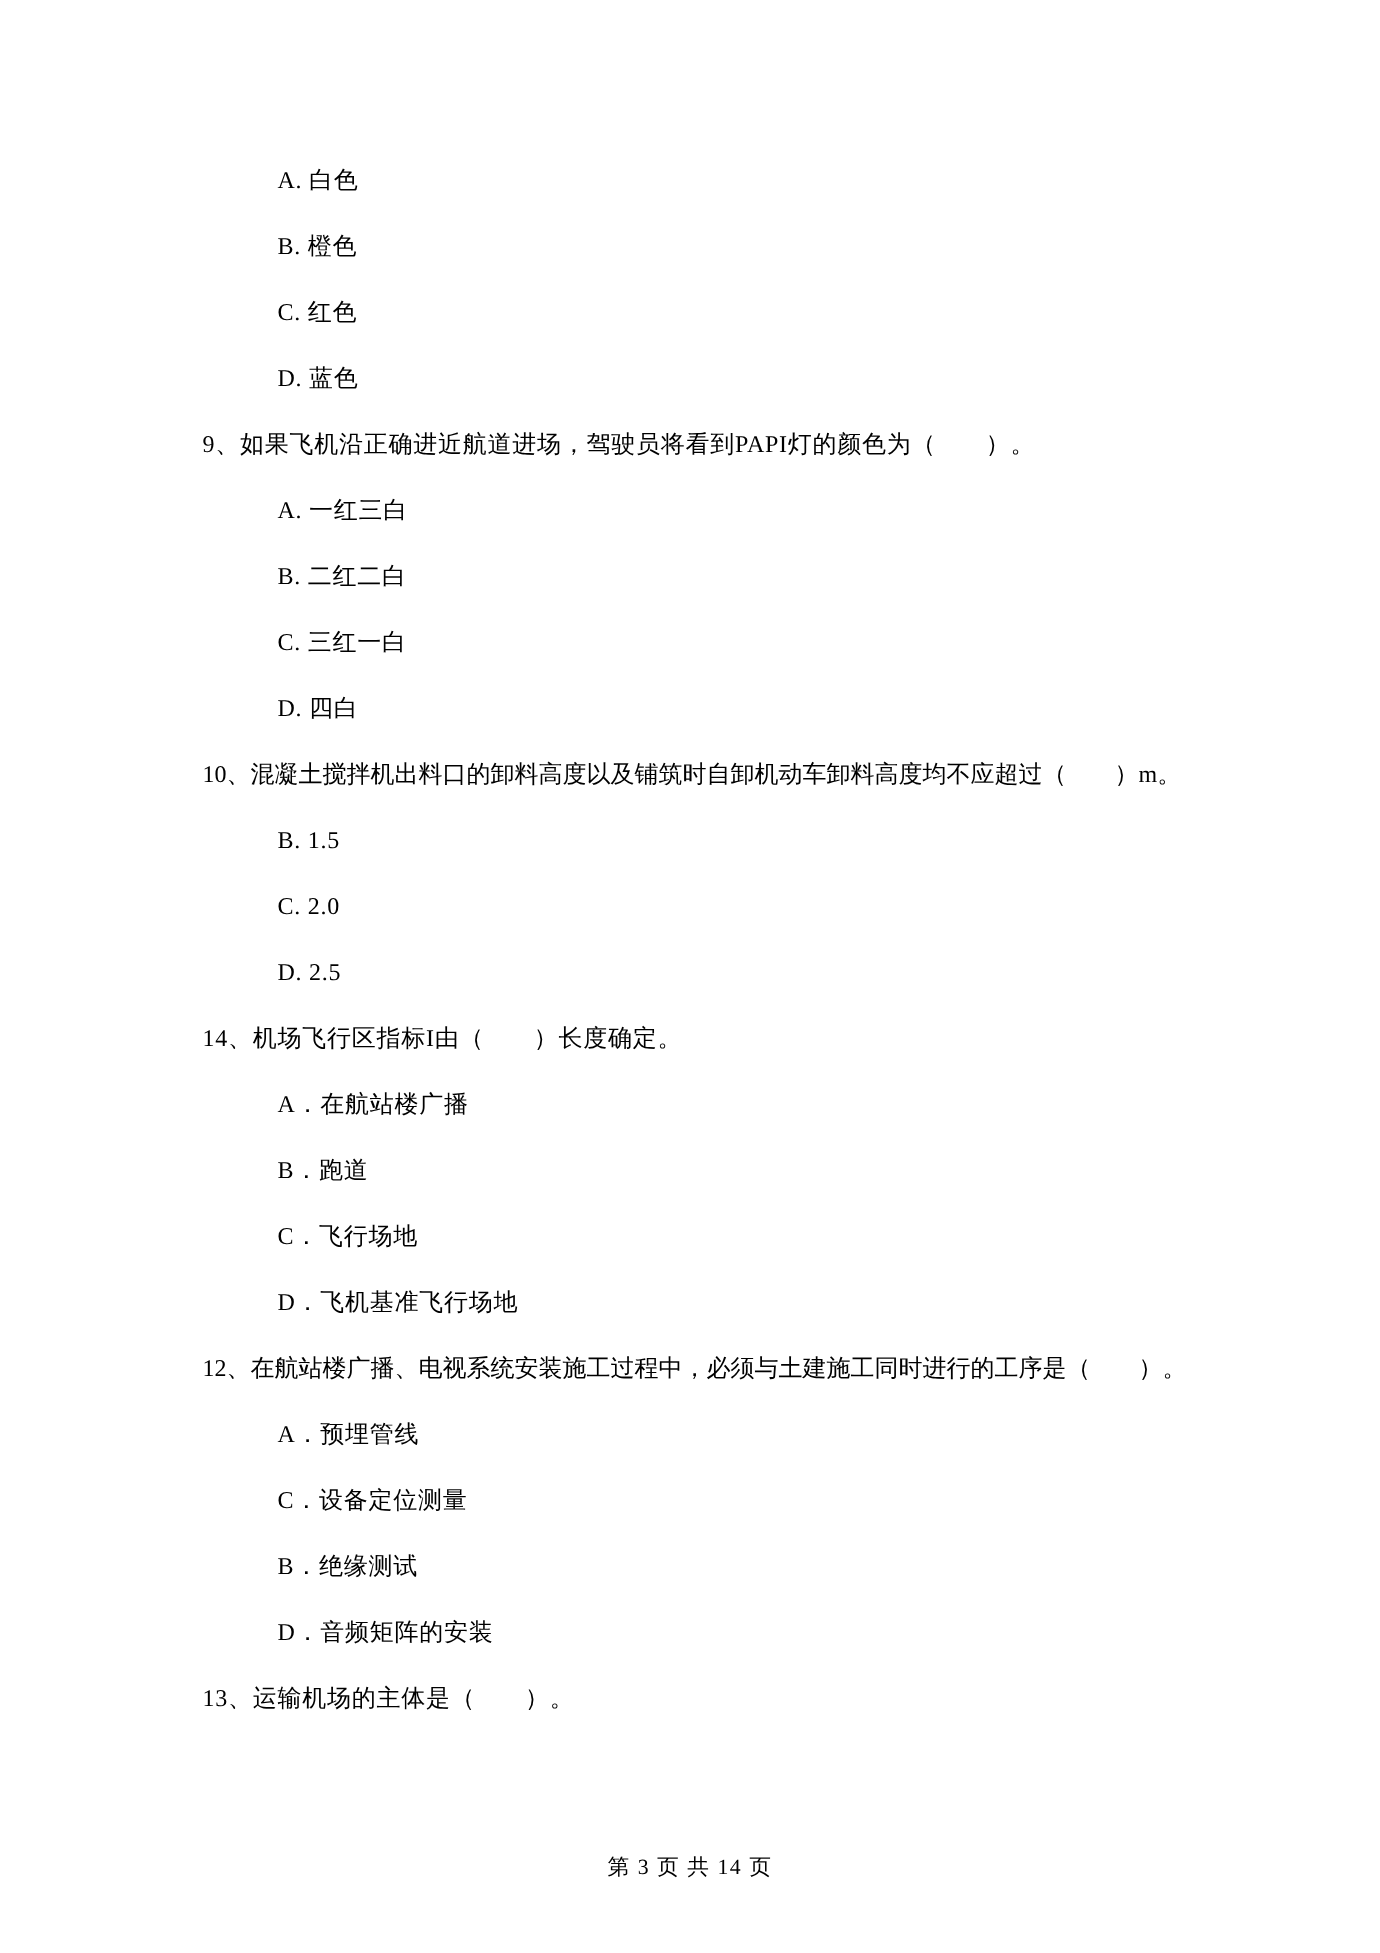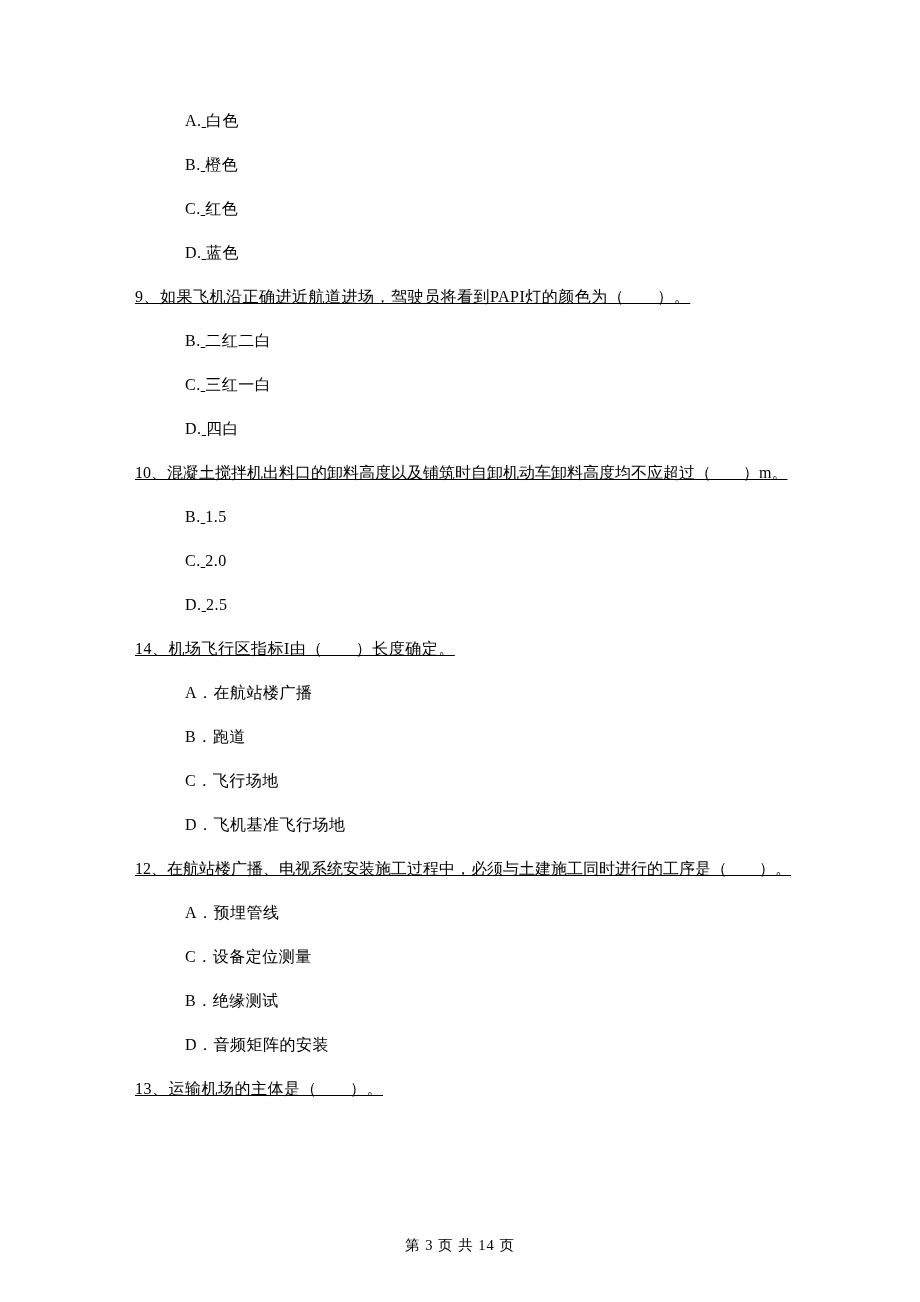--- a/index.html
+++ b/index.html
@@ -15,21 +15,20 @@
     line-height: 1.0;
   }
   .page {
     width: 920px;
     height: 1302px;
     position: relative;
     box-sizing: border-box;
     padding-top: 113px;
     padding-left: 135px;
     padding-right: 120px;
-    text-decoration: underline;
   }
   .option {
     margin-left: 50px;
     margin-bottom: 28px;
     letter-spacing: 0.5px;
   }
   .option .label {
     display: inline-block;
   }
   .option .text {
@@ -71,20 +70,24 @@
   <div class="option">
     <span class="label">C.</span>
     <span class="text">红色</span>
   </div>
   <div class="option">
     <span class="label">D.</span>
     <span class="text">蓝色</span>
   </div>
 
   <div class="question">9、如果飞机沿正确进近航道进场，驾驶员将看到PAPI灯的颜色为（　　）。</div>
+  <div class="option">
+    <span class="label">A.</span>
+    <span class="text">一红三白</span>
+  </div>
   <div class="option">
     <span class="label">B.</span>
     <span class="text">二红二白</span>
   </div>
   <div class="option">
     <span class="label">C.</span>
     <span class="text">三红一白</span>
   </div>
   <div class="option">
     <span class="label">D.</span>

